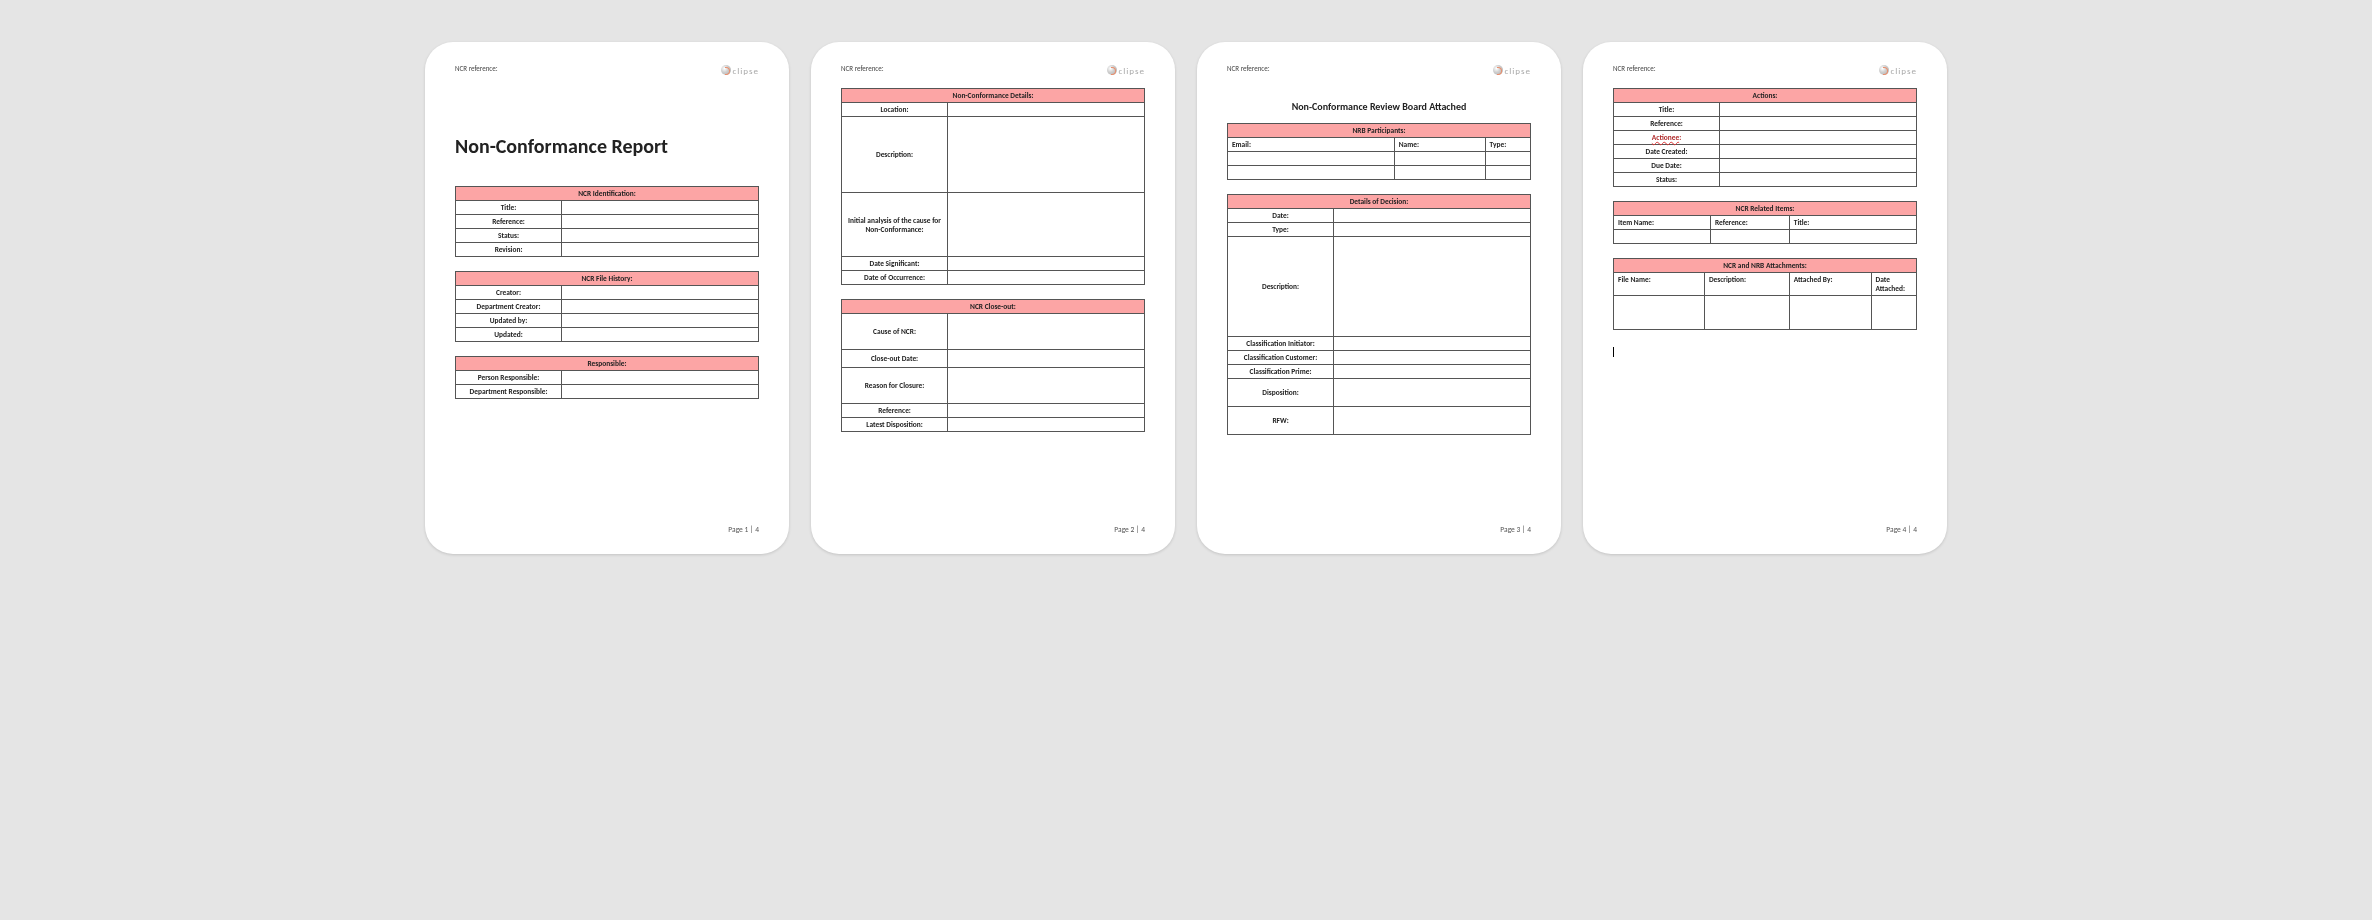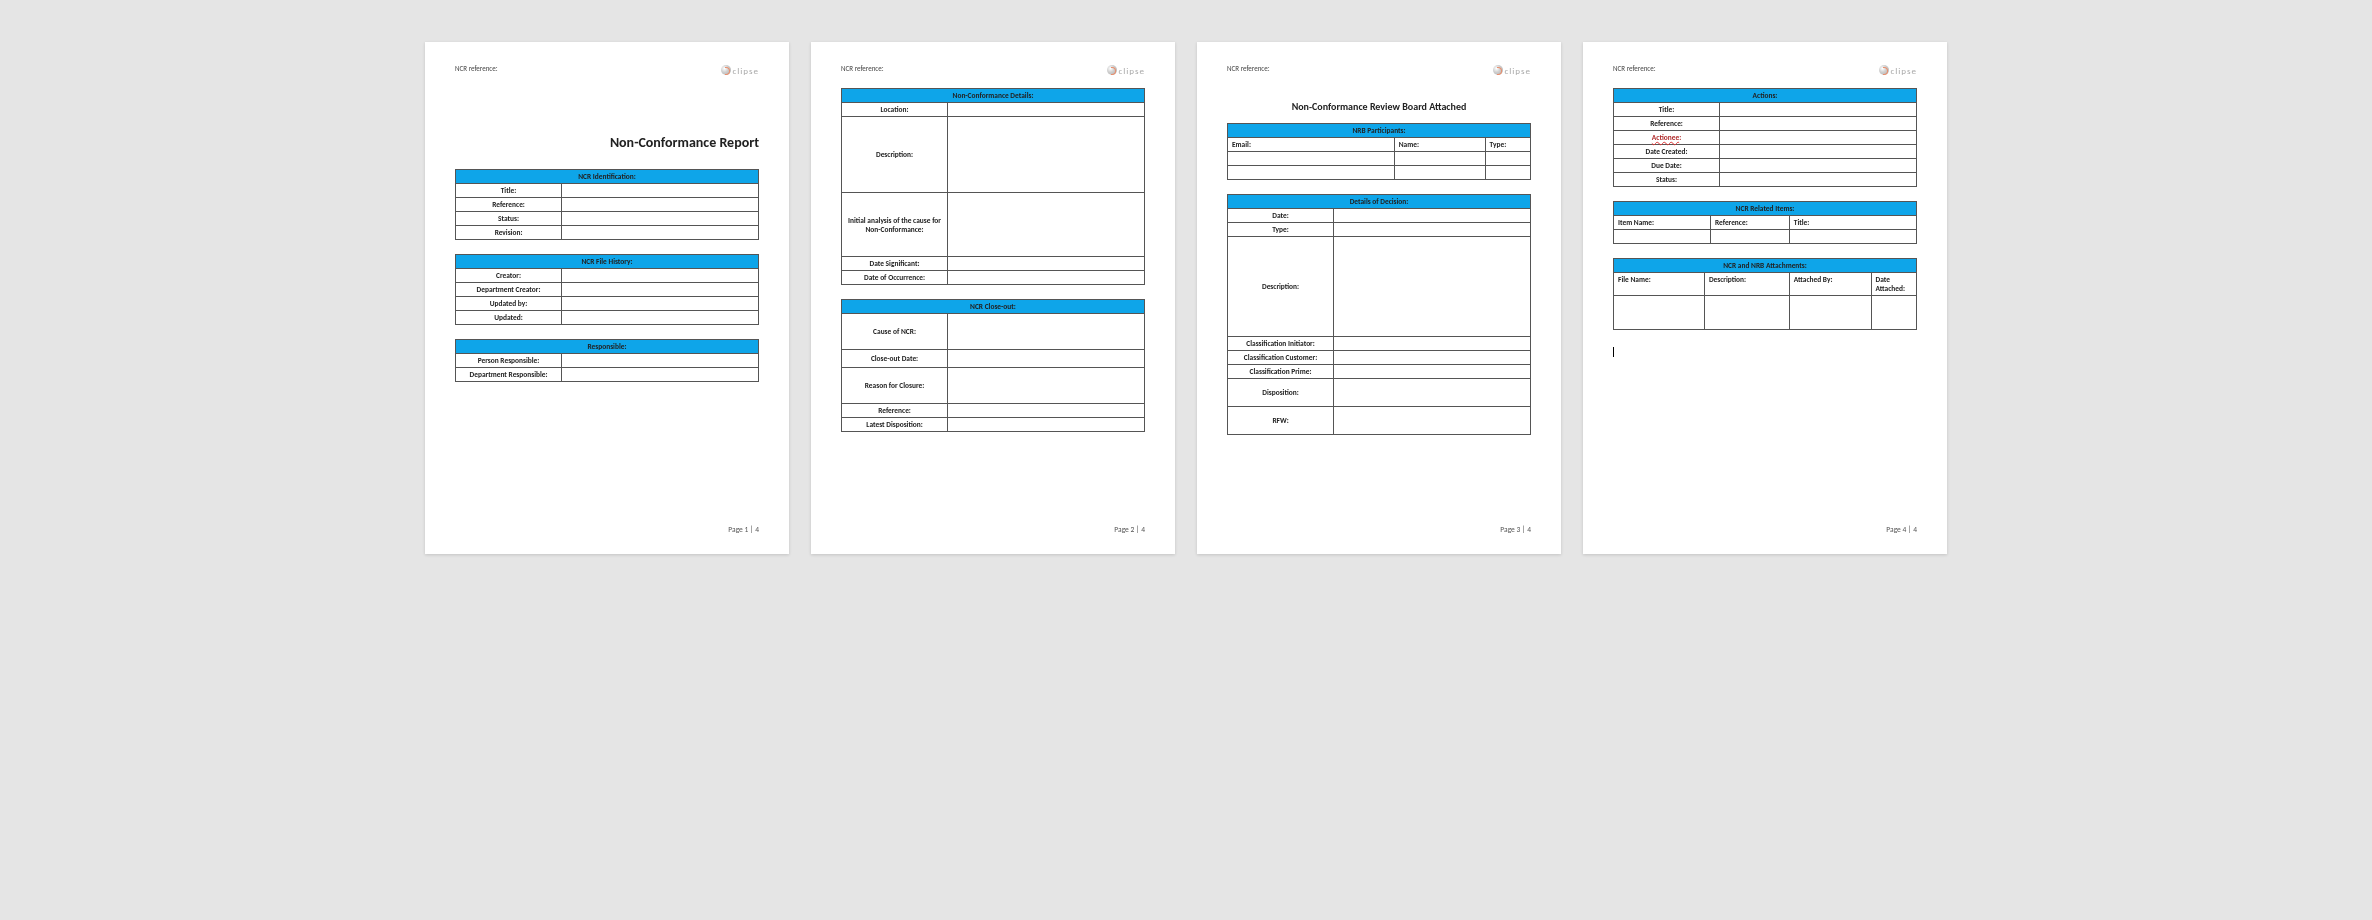--- a/index.html
+++ b/index.html
@@ -16,20 +16,21 @@
     gap: 22px;
     justify-content: center;
   }
   .page {
     width: 364px;
     height: 512px;
     background: #fff;
     box-shadow: 0 1px 3px rgba(0,0,0,0.15);
     position: relative;
     padding: 22px 30px 28px 30px;
+    border-radius: 28px;
   }
   .hdr {
     display: flex;
     justify-content: space-between;
     align-items: flex-start;
     height: 18px;
   }
   .hdr-ref { font-size: 7px; color: #444; }
   .logo {
     display: flex;
@@ -51,46 +52,46 @@
     border-left: none;
     border-radius: 0 6px 6px 0;
   }
   .logo-text {
     font-size: 9px;
     letter-spacing: 1px;
     color: #a8a8a8;
     font-weight: 500;
   }
   .doc-title {
-    text-align: right;
+    text-align: left;
     font-weight: 700;
-    font-size: 14px;
+    font-size: 20px;
     color: #222;
-    margin: 52px 0 18px 0;
+    margin: 52px 0 28px 0;
   }
   .sub-title {
     text-align: center;
     font-weight: 700;
     font-size: 10px;
     margin: 18px 0 10px 0;
   }
   table.box {
     width: 100%;
     border-collapse: collapse;
     margin-bottom: 14px;
   }
   table.box th, table.box td {
     border: 0.7px solid #555;
     padding: 2px 4px;
     font-size: 7.4px;
     text-align: left;
     vertical-align: top;
   }
   table.box th {
-    background: #0ea5e9;
+    background: #fca5a5;
     font-weight: 700;
     text-align: center;
   }
   table.box td.label {
     font-weight: 700;
     width: 35%;
     text-align: center;
   }
   table.box td.val { width: 65%; }
   .tall { height: 46px; }

